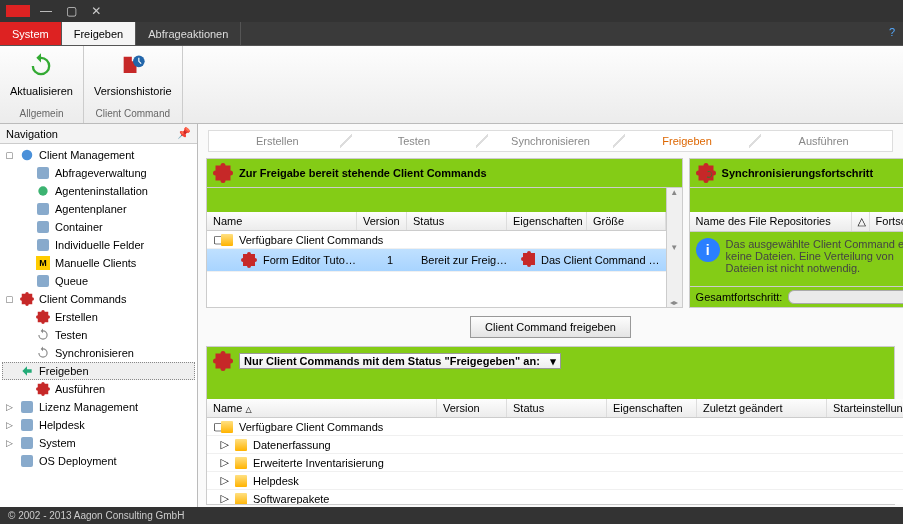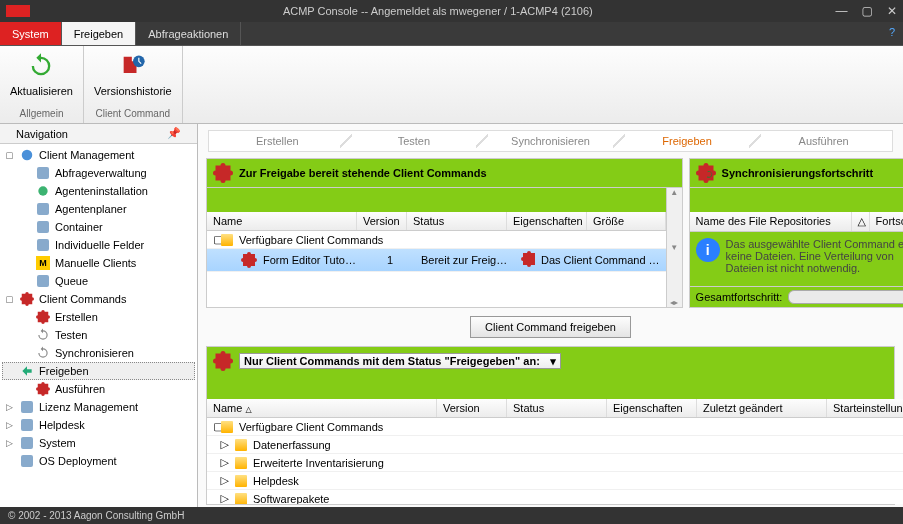--- a/index.html
+++ b/index.html
@@ -25,21 +25,21 @@
   .ribbon-group .buttons { display: flex; gap: 6px; flex: 1; align-items: flex-start; }
   .ribbon-btn { display: flex; flex-direction: column; align-items: center; gap: 3px; padding: 2px 4px; cursor: default; }
   .ribbon-btn .icon { width: 32px; height: 32px; display: flex; align-items: center; justify-content: center; }
   .ribbon-group .label { text-align: center; color: #666; font-size: 10px; padding-bottom: 2px; }
   
   
   .body { flex: 1; display: flex; background: #fff; overflow: hidden; }
   
   
   .nav { width: 198px; border-right: 1px solid #bbb; display: flex; flex-direction: column; background: #fff; }
-  .nav-header { background: #f3f3f3; border-bottom: 1px solid #ccc; padding: 3px 16px; display: flex; align-items: center; }
+  .nav-header { background: #f3f3f3; border-bottom: 1px solid #ccc; padding: 3px 6px; display: flex; align-items: center; }
   .nav-header .pin { margin-left: auto; font-size: 11px; }
   .tree { flex: 1; overflow: auto; padding: 2px; }
   .tree-item { display: flex; align-items: center; gap: 4px; padding: 1px 2px; cursor: default; white-space: nowrap; }
   .tree-item.selected { background: #efefef; border: 1px dotted #888; padding: 0 1px; }
   .tree-item .expander { width: 11px; text-align: center; color: #666; font-size: 9px; }
   .tree-item .icon { width: 16px; height: 16px; display: inline-flex; align-items: center; justify-content: center; }
   .indent-0 { padding-left: 2px; }
   .indent-1 { padding-left: 18px; }
   
   
@@ -89,21 +89,20 @@
   .folder-icon { background: linear-gradient(#ffe082,#ffb300); border-radius: 1px; }
   
   .scroller { width: 16px; background: #f0f0f0; border-left: 1px solid #ccc; display: flex; flex-direction: column; align-items: center; justify-content: space-between; }
   .scroller span { color: #888; font-size: 8px; }
 </style>
 </head>
 <body>
 
 <div class="titlebar">
   <div class="logo"></div>
-  <div class="title">ACMP Console -- Angemeldet als mwegener / 1-ACMP4 (2106)</div>
   <div class="win-btns">
     <span class="win-btn">—</span>
     <span class="win-btn">▢</span>
     <span class="win-btn">✕</span>
   </div>
 </div>
 
 <div class="menubar">
   <div class="menu-item system">System</div>
   <div class="menu-item active">Freigeben</div>

